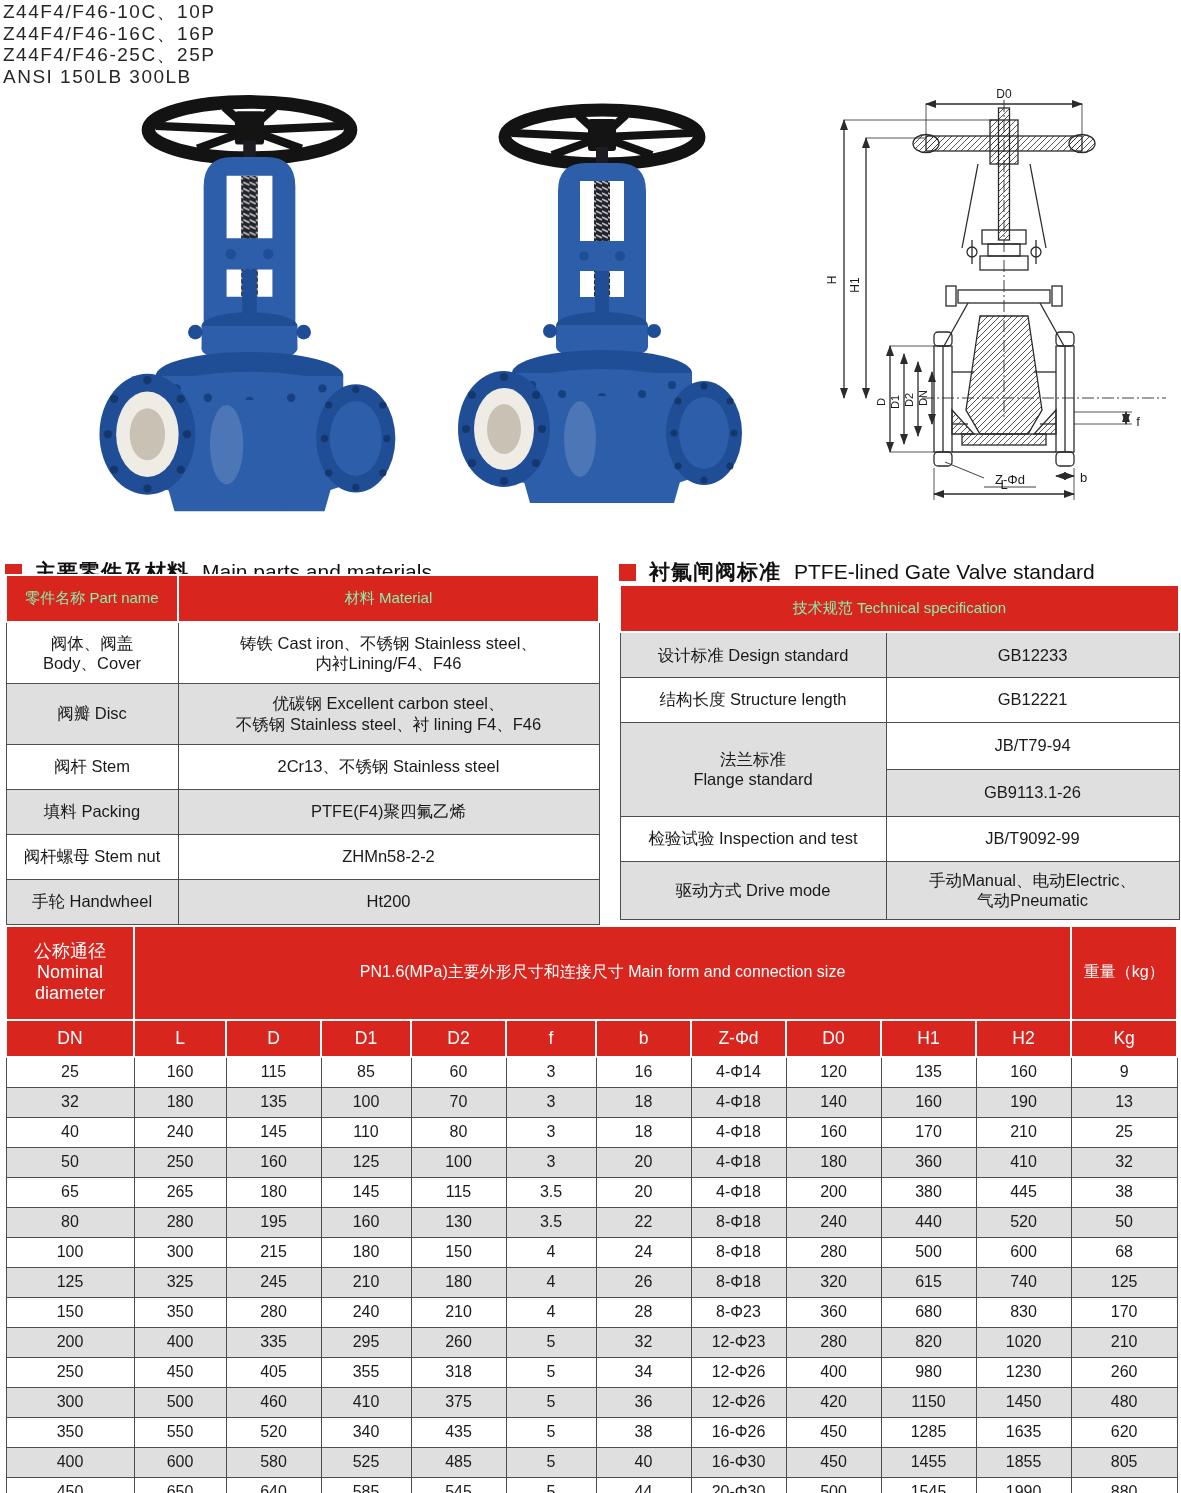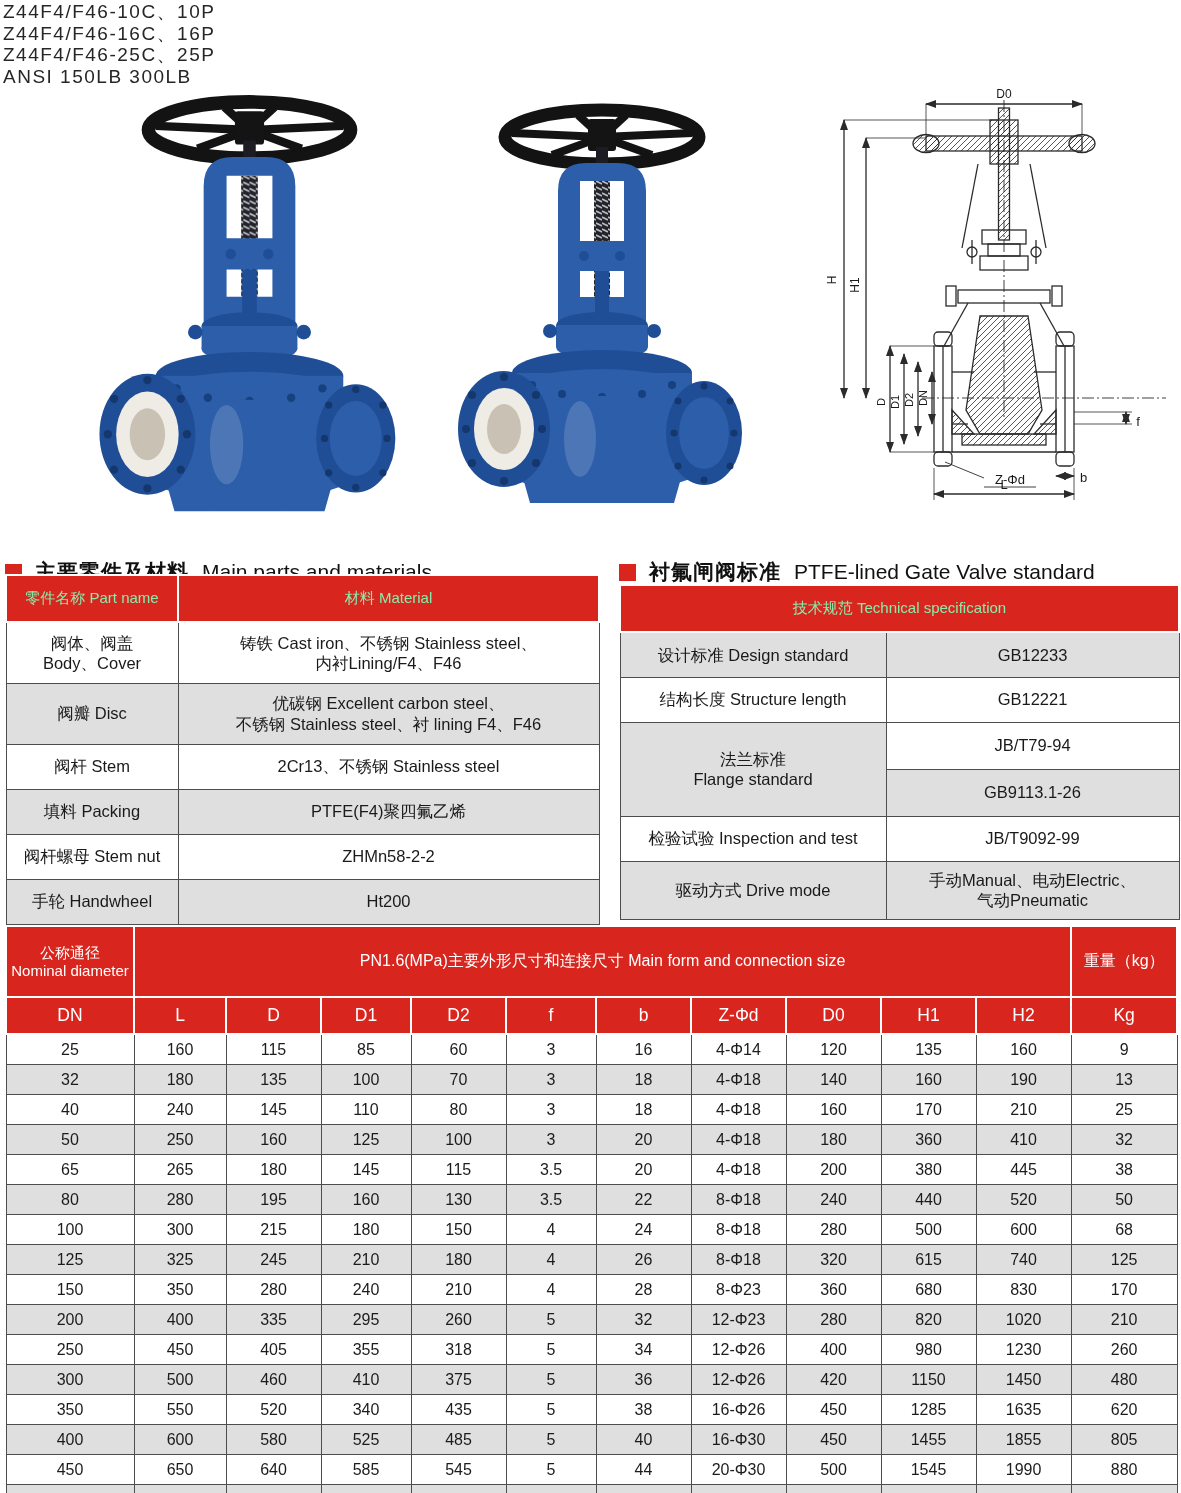--- a/index.html
+++ b/index.html
@@ -41,21 +41,21 @@
   .spec td{border:1px solid var(--line);line-height:1.22;text-align:center;}
   .spec thead th{height:41px;}
   .parts-table{left:5px;top:574px;width:595px;}
   .std-table{left:619px;top:584px;width:561px;}
   tr.h62{height:61px;} tr.h45{height:45px;border-radius:20px;} tr.h47{height:47px;} tr.h58{height:58px;}
 
   
   .dim-table{position:absolute;left:5px;top:925px;width:1172px;border:1px solid var(--line);}
   .dim-table thead th{background:var(--red);color:#fff;font-weight:400;border:2px solid #fff;}
   .dim-table thead tr.top th{height:41px;}
-  .dim-table thead th.corner{font-size:15px;line-height:1.18;padding:14px 2px;}
+  .dim-table thead th.corner{font-size:18px;line-height:1.18;padding:14px 2px;}
   .dim-table thead th.span-h,.dim-table thead th.weight-h{font-size:16px;}
   .dim-table thead tr.cols th{height:31px;font-size:17.5px;}
   .dim-table tbody td{border:1px solid var(--line);height:29px;font-size:16px;color:#1c1c1c;padding:0 4px;}
   .dim-table tbody tr.alt td{background:var(--gray);}
 
   svg text{font-family:"Liberation Sans","DejaVu Sans",sans-serif;}
 </style>
 </head>
 <body>
 

